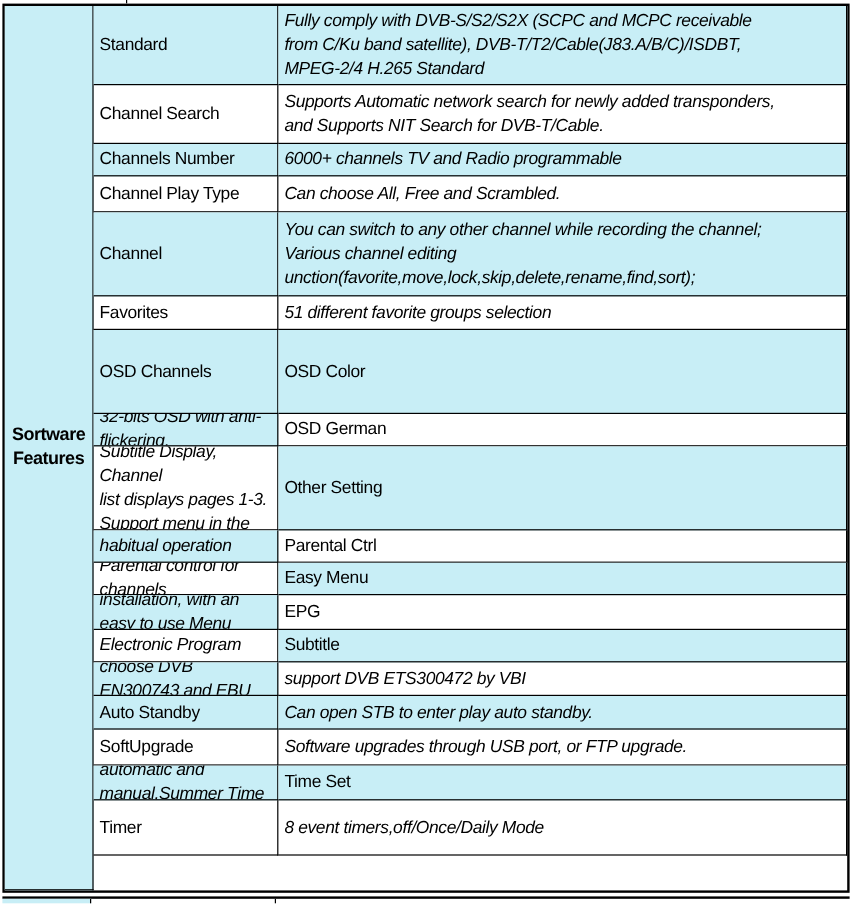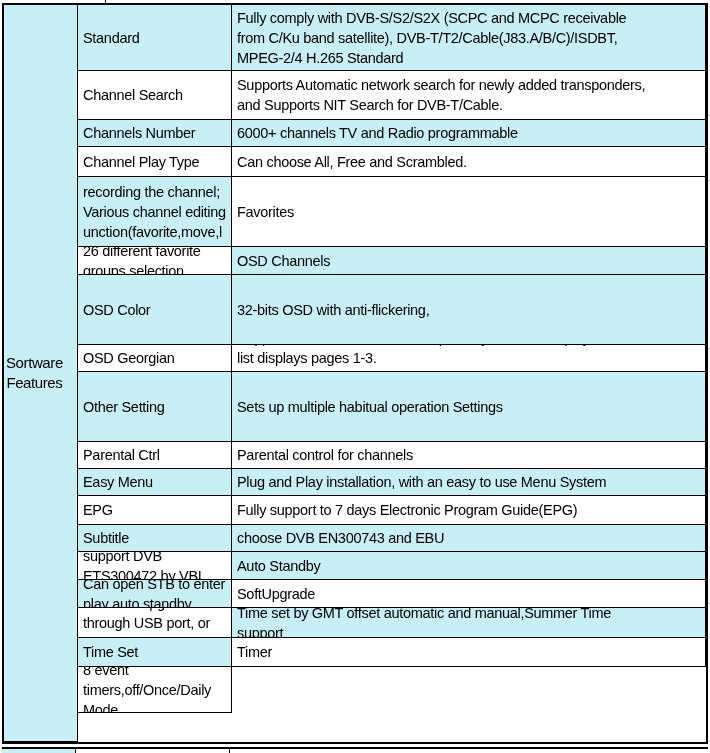--- a/index.html
+++ b/index.html
@@ -22,26 +22,26 @@
   }
   .cell {
     border-right:1px solid #000; border-bottom:1px solid #000;
     display:flex; align-items:center;
     overflow:hidden;
     font-size:14.5px; line-height:20px; letter-spacing:-0.3px;
   }
   .cell:nth-child(3n+1) {  }
   .header-cell {
     grid-column:1; grid-row:1 / -1;
-    text-align:center;
-    font-weight:normal; font-size:15px; letter-spacing:-0.4px; line-height:20px;
+    justify-content:center; text-align:center;
+    font-weight:bold; font-size:15px; letter-spacing:-0.4px; line-height:20px;
     padding:2px;
   }
   .label-cell { padding:2px 14px 2px 5px; }
-  .value-cell { padding:2px 3px 2px 5px; }
+  .value-cell { padding:2px 3px 2px 5px;font-style:italic; }
   .txt { white-space:pre-line; }
   .value-cell .txt { overflow-wrap:anywhere; }
   .shaded { background:var(--highlight, #c8eef6); }
 
   .bottom-fragment {
     position:absolute; left:2px; top:747px; width:706px; height:6px;
     border-top:2px solid #000; border-left:0;
     display:grid; grid-template-columns:74px 154px 1fr;
   }
   .bottom-fragment .frag-cell { border-right:1px solid #000; }
@@ -83,46 +83,49 @@
     <span class="txt">6000+ channels TV and Radio programmable</span>
   </div>
 
   <div class="cell label-cell">
     <span class="txt">Channel Play Type</span>
   </div>
   <div class="cell value-cell">
     <span class="txt">Can choose All, Free and Scrambled.</span>
   </div>
 
+  <div class="cell label-cell shaded">
+    <span class="txt">Channel</span>
+  </div>
   <div class="cell value-cell shaded">
     <span class="txt">You can switch to any other channel while recording the channel;
 Various channel editing
 unction(favorite,move,lock,skip,delete,rename,find,sort);</span>
   </div>
 
   <div class="cell label-cell">
     <span class="txt">Favorites</span>
   </div>
   <div class="cell value-cell">
-    <span class="txt">26 different favorite groups selection</span>
+    <span class="txt">51 different favorite groups selection</span>
   </div>
 
   <div class="cell label-cell shaded">
     <span class="txt">OSD Channels</span>
   </div>
 
   <div class="cell label-cell shaded">
     <span class="txt">OSD Color</span>
   </div>
   <div class="cell value-cell shaded">
     <span class="txt">32-bits OSD with anti-flickering,</span>
   </div>
 
   <div class="cell label-cell">
-    <span class="txt">OSD Georgian</span>
+    <span class="txt">OSD German</span>
   </div>
   <div class="cell value-cell">
     <span class="txt">Support OSD Timeout and Transparency, Subtitle Display, Channel
 list displays pages 1-3.
 Support menu in the small window to play programs</span>
   </div>
 
   <div class="cell label-cell shaded">
     <span class="txt">Other Setting</span>
   </div>

